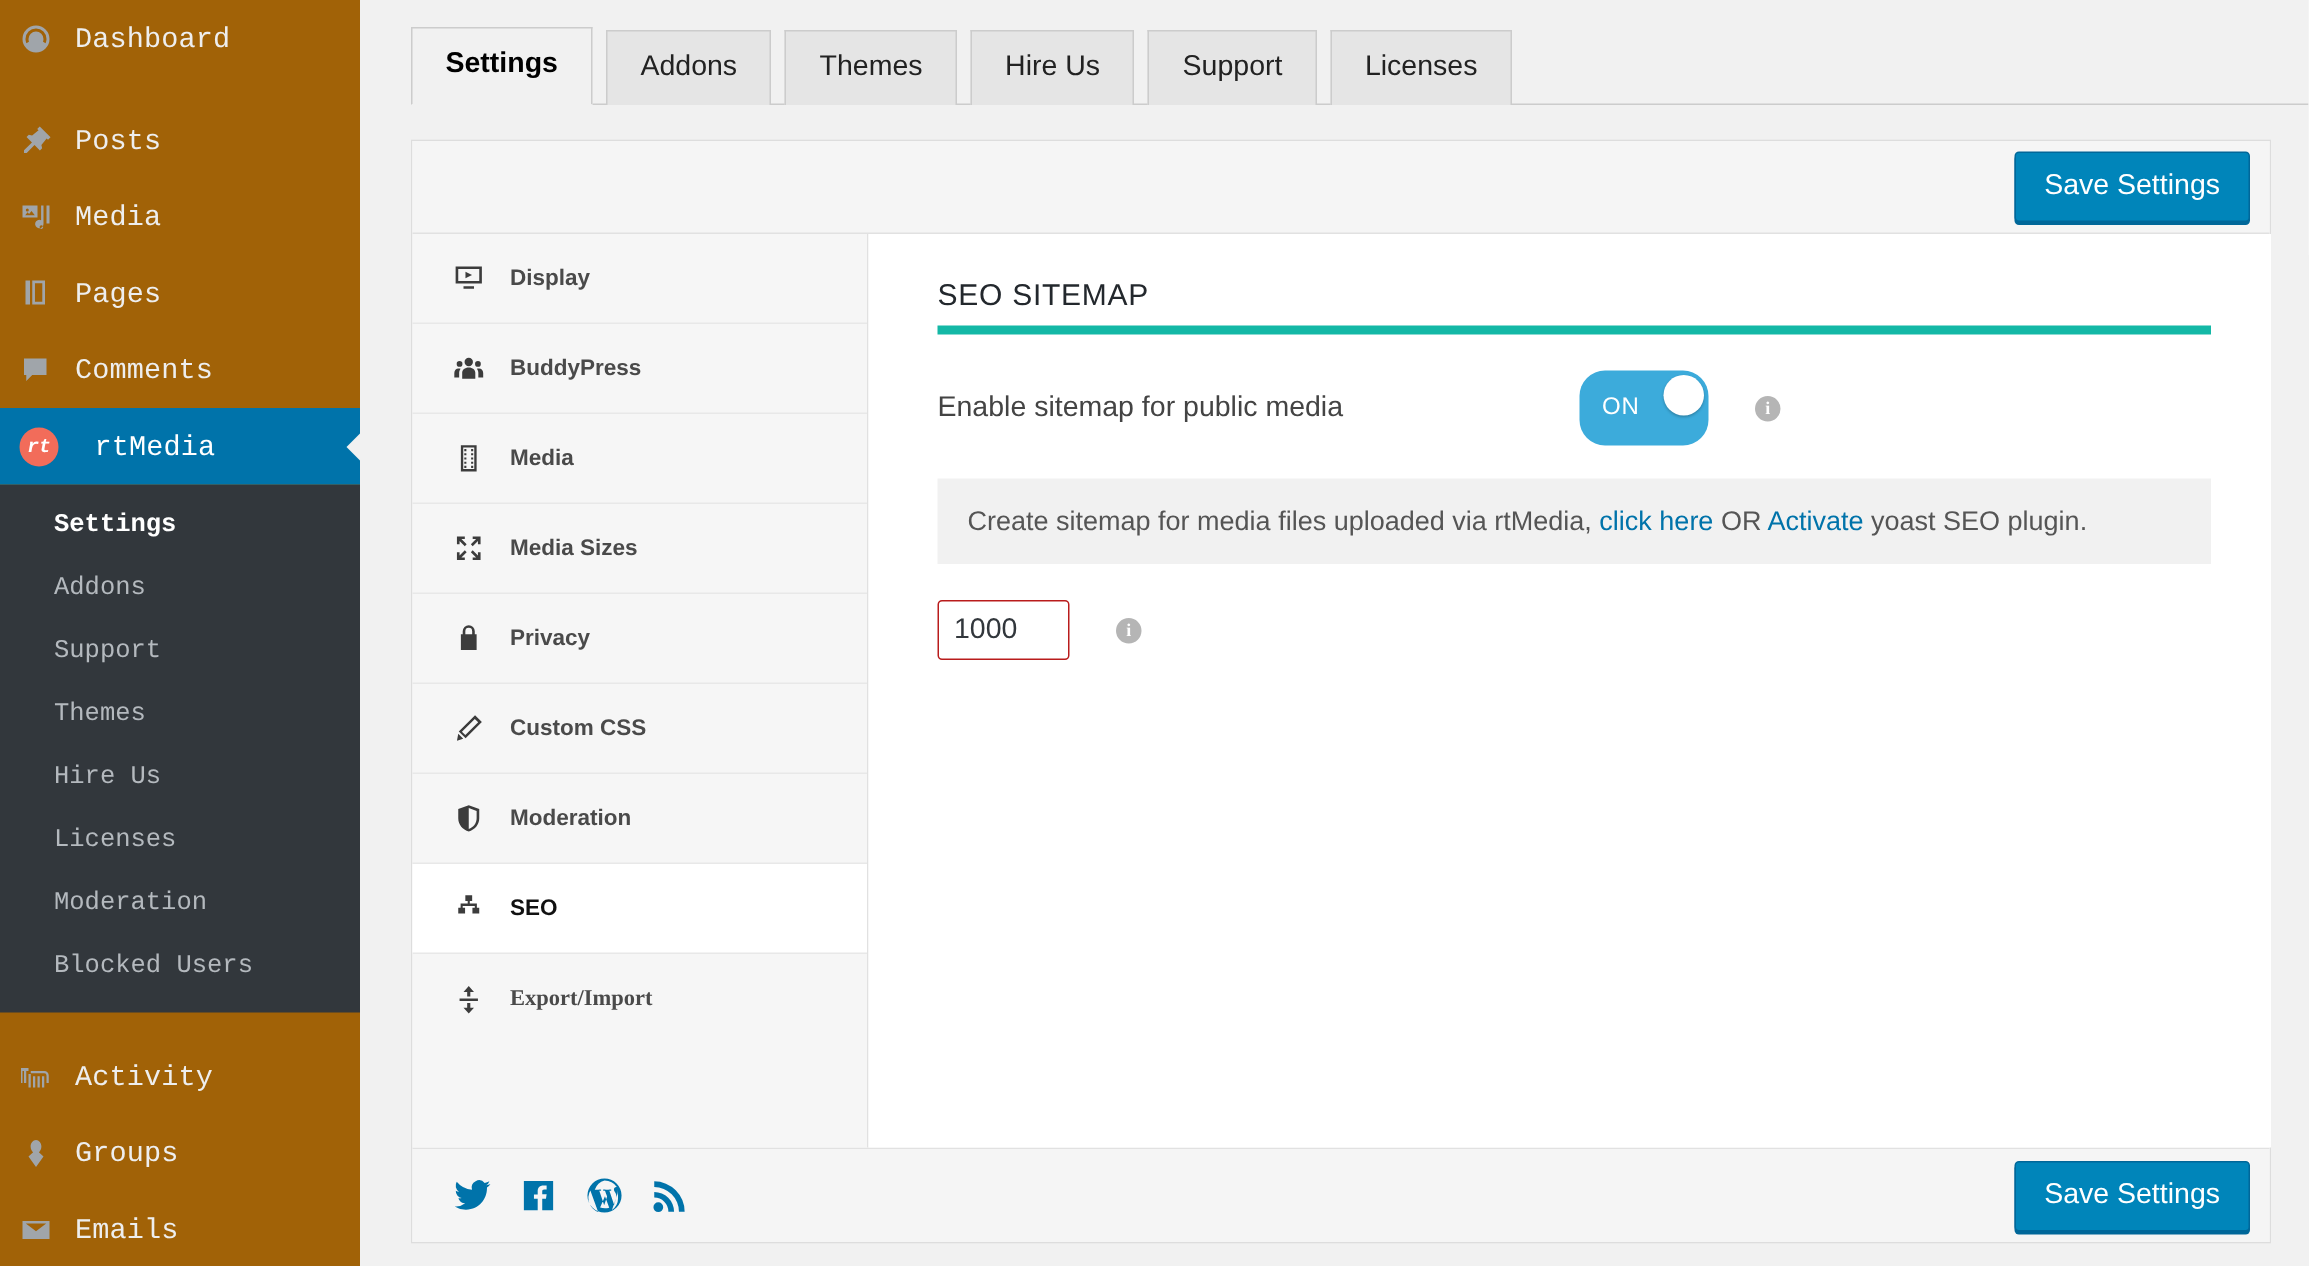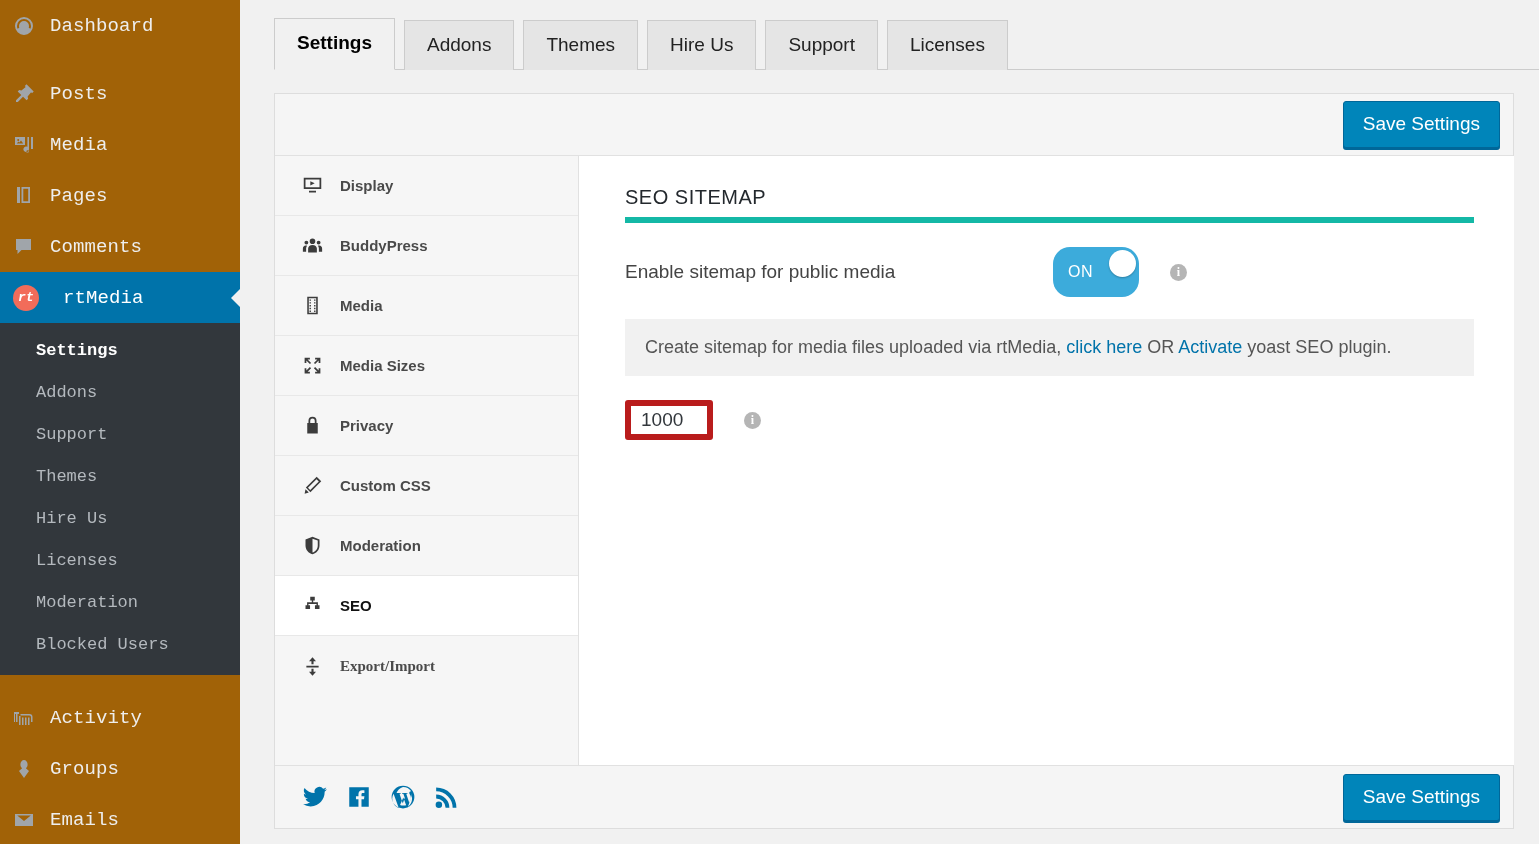--- a/index.html
+++ b/index.html
@@ -219,21 +219,21 @@
     background: #f1f1f1;
     margin-top: 22px;
     padding: 18px 20px;
     font-size: 18px;
     color: #555;
     width: 849px;
   }
   .notice a { color: #0073aa; text-decoration: none; cursor: pointer; }
   .num-input {
     width: 88px; height: 40px;
-    border: 6px solid #b91c1c;
+    border: 1px solid #b91c1c;
     border-radius: 3px;
     font-size: 19px;
     color: #32373c;
     padding: 0 10px;
     font-family: "Liberation Sans", sans-serif;
     background: #fff;
   }
 
   
   .panel-foot {

